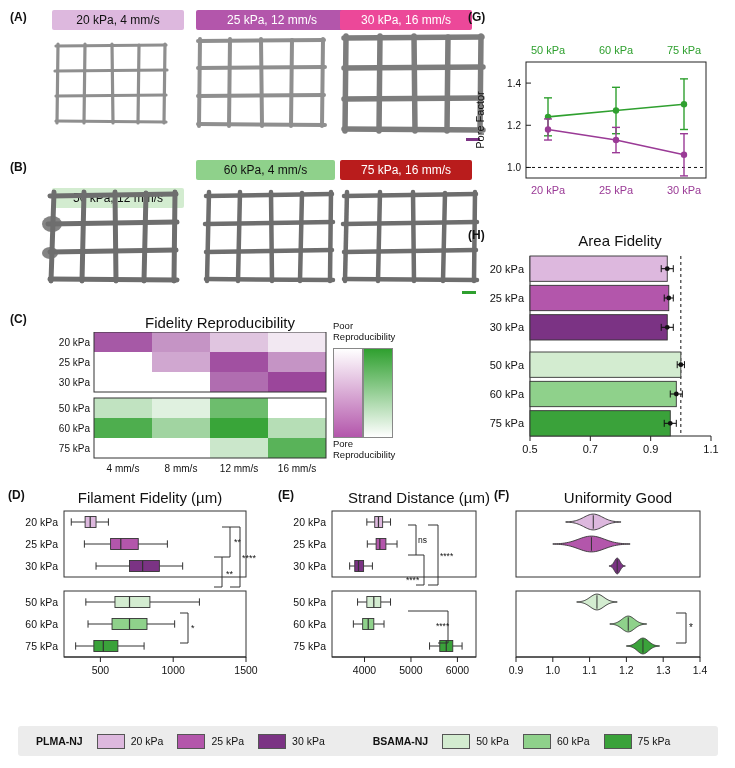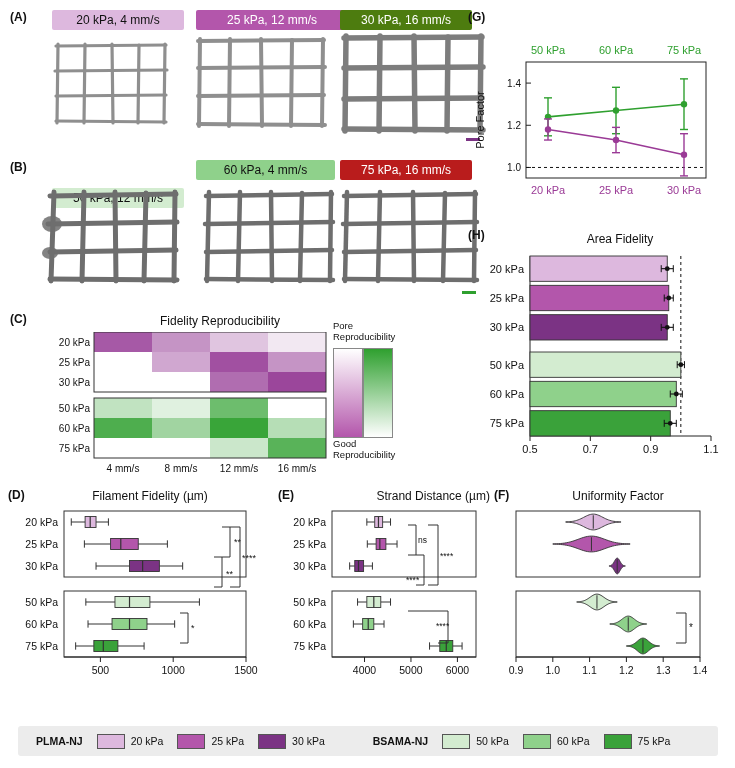--- a/index.html
+++ b/index.html
@@ -1,40 +1,40 @@
 <!DOCTYPE html>
 <html><head>
 <meta charset="utf-8">
 <style>
   html,body{margin:0;padding:0;background:#fff;}
   body{width:735px;height:768px;font-family:"Liberation Sans",sans-serif;color:#111;position:relative;overflow:hidden;}
   .panel-label{font-weight:bold;font-size:12px;}
   .abs{position:absolute;}
-  .ctitle{font-size:12px;text-align:center;}
+  .ctitle{font-size:15px;text-align:center;}
   .tag{font-size:12px;text-align:center;padding:3px 0;border-radius:2px;color:#111;}
   .scalebar{position:absolute;height:3px;}
   svg{display:block;}
   .legendbar{position:absolute;left:18px;top:726px;width:700px;height:30px;background:#ececec;border-radius:3px;display:flex;align-items:center;}
   .legend-group{display:flex;align-items:center;gap:6px;font-size:10.5px;}
   .sw{width:26px;height:13px;display:inline-block;border:1px solid #555;}
   .legend-title{font-size:10.5px;font-weight:bold;}
 </style>
 </head>
 <body>
 
 <div class="abs panel-label" style="left:10px;top:10px;">(A)</div>
 
 <div class="abs" style="left:52px;top:10px;width:132px;">
   <div class="tag" style="background:#ddb8de;">20 kPa, 4 mm/s</div>
 </div>
 <div class="abs" style="left:196px;top:10px;width:152px;border-radius:6px;">
   <div class="tag" style="background:#b356ab;color:#fff;">25 kPa, 12 mm/s</div>
 </div>
 <div class="abs" style="left:340px;top:10px;width:132px;">
-  <div class="tag" style="background:#4d7c0f;color:#fff;">30 kPa, 16 mm/s</div>
+  <div class="tag" style="background:#ec4899;color:#fff;">30 kPa, 16 mm/s</div>
 </div>
 
 <div class="abs" style="left:38px;top:30px;">
 <svg width="150" height="115" viewBox="0 0 150 115">
   <g stroke="#8f8f8f" stroke-width="3.2" fill="none" stroke-linecap="round">
     <path d="M18,16 L128,15"></path>
         <path d="M17,41 L129,40"></path>
         <path d="M18,66 L128,65"></path>
         <path d="M18,91 L128,92"></path>
     <path d="M20,14 L19,93"></path>
@@ -177,25 +177,25 @@
       <rect x="232" y="106" width="58" height="20" fill="rgb(89,179,89)"></rect>
       <rect x="58" y="0" width="232" height="60" fill="none" stroke="#333" stroke-width="1"></rect>
       <rect x="58" y="66" width="232" height="60" fill="none" stroke="#333" stroke-width="1"></rect>
       <text x="87" y="140" font-size="10" font-family="Liberation Sans, sans-serif" fill="#111" text-anchor="middle">4 mm/s</text>
       <text x="145" y="140" font-size="10" font-family="Liberation Sans, sans-serif" fill="#111" text-anchor="middle">8 mm/s</text>
       <text x="203" y="140" font-size="10" font-family="Liberation Sans, sans-serif" fill="#111" text-anchor="middle">12 mm/s</text>
       <text x="261" y="140" font-size="10" font-family="Liberation Sans, sans-serif" fill="#111" text-anchor="middle">16 mm/s</text>
     </svg>
   </div>
 
-<div class="abs" style="left:333px;top:320px;width:60px;font-size:9.5px;line-height:11px;text-align:left;">Pore</div>
+<div class="abs" style="left:333px;top:320px;width:60px;font-size:9.5px;line-height:11px;text-align:left;">Poor</div>
 <div class="abs" style="left:333px;top:331px;width:80px;font-size:9.5px;line-height:11px;text-align:left;">Reproducibility</div>
 <div class="abs" style="left:333px;top:348px;width:28px;height:88px;background:linear-gradient(#ffffff,#b356ab);border:1px solid #888;"></div>
 <div class="abs" style="left:363px;top:348px;width:28px;height:88px;background:linear-gradient(#2fa02f,#ffffff);border:1px solid #888;"></div>
-<div class="abs" style="left:333px;top:438px;width:60px;font-size:9.5px;line-height:11px;">Good</div>
+<div class="abs" style="left:333px;top:438px;width:60px;font-size:9.5px;line-height:11px;">Pore</div>
 <div class="abs" style="left:333px;top:449px;width:80px;font-size:9.5px;line-height:11px;">Reproducibility</div>
 
 <div class="abs panel-label" style="left:468px;top:10px;">(G)</div>
 <div class="abs" id="chart-g" style="left:468px;top:20px;">
     <svg width="250" height="200">
       <rect x="58" y="42" width="180" height="116" fill="none" stroke="#222" stroke-width="1"></rect>
       <line x1="58" y1="147.45454545454544" x2="63" y2="147.45454545454544" stroke="#222"></line>
       <text x="53" y="150.95454545454544" font-size="10" font-family="Liberation Sans, sans-serif" fill="#111" text-anchor="end">1.0</text>
       <line x1="58" y1="105.27272727272728" x2="63" y2="105.27272727272728" stroke="#222"></line>
       <text x="53" y="108.77272727272728" font-size="10" font-family="Liberation Sans, sans-serif" fill="#111" text-anchor="end">1.2</text>
@@ -418,21 +418,21 @@
       <path d="M140,20 L150,20 L150,80 L140,80" stroke="#333" fill="none"></path>
       <text x="152" y="54" font-size="8.5" font-family="Liberation Sans, sans-serif" fill="#111">****</text>
       <path d="M128,50 L136,50 L136,80 L128,80" stroke="#333" fill="none"></path>
       <text x="118" y="78" font-size="8.5" font-family="Liberation Sans, sans-serif" fill="#111">****</text>
       <path d="M120,106 L160,106 L160,138 L150,138" stroke="#333" fill="none"></path>
       <text x="148" y="124" font-size="8.5" font-family="Liberation Sans, sans-serif" fill="#111">****</text>
     </svg>
   </div>
 
 <div class="abs panel-label" style="left:494px;top:488px;">(F)</div>
-<div class="abs ctitle" style="left:528px;top:489px;width:180px;">Uniformity Factor</div>
+<div class="abs ctitle" style="left:528px;top:489px;width:180px;">Uniformity Good</div>
 <div class="abs" id="chart-f" style="left:500px;top:505px;">
     <svg width="220" height="190">
       <rect x="16" y="6" width="184" height="66" fill="none" stroke="#333"></rect>
       <rect x="16" y="86" width="184" height="66" fill="none" stroke="#333"></rect>
       <path d="M65.68000000000006,16.9027634679677 L67.06000000000003,16.85067181244614 L68.44,16.775663650746782 L69.82000000000005,16.670312088317647 L71.20000000000002,16.5260288358071 L72.58000000000007,16.3334291171621 L73.96000000000004,16.082964224791972 L75.34,15.765839223583791 L76.72000000000006,15.37518948012962 L78.10000000000004,14.907433703433957 L79.48,14.36366101711121 L80.86000000000006,13.750857206108371 L82.24000000000002,13.08274479466091 L83.62000000000008,12.3800161665867 L85.00000000000006,11.669786968175899 L86.38000000000004,10.98418878405825 L87.76000000000009,10.358145571970374 L89.14000000000006,9.826517752453494 L90.52000000000002,9.420924656813472 L91.90000000000008,9.16664259209908 L93.28000000000004,9.08 L94.66000000000003,9.16664259209908 L96.04000000000008,9.420924656813472 L97.42000000000004,9.826517752453496 L98.80000000000001,10.358145571970374 L100.18000000000006,10.98418878405825 L101.56000000000003,11.6697869681759 L102.94000000000001,12.3800161665867 L104.32000000000006,13.082744794660911 L105.70000000000003,13.750857206108373 L107.08000000000008,14.363661017111207 L108.46000000000005,14.907433703433956 L109.84000000000002,15.375189480129622 L111.22000000000007,15.765839223583791 L112.60000000000005,16.082964224791976 L113.98000000000002,16.3334291171621 L115.36000000000007,16.5260288358071 L116.74000000000004,16.670312088317647 L118.12000000000009,16.775663650746782 L119.50000000000006,16.85067181244614 L120.88000000000004,16.9027634679677 L120.88000000000004,17.0972365320323 L119.50000000000006,17.14932818755386 L118.12000000000009,17.224336349253218 L116.74000000000004,17.329687911682353 L115.36000000000007,17.4739711641929 L113.98000000000002,17.6665708828379 L112.60000000000005,17.917035775208024 L111.22000000000007,18.234160776416207 L109.84000000000002,18.62481051987038 L108.46000000000005,19.092566296566044 L107.08000000000008,19.63633898288879 L105.70000000000003,20.24914279389163 L104.32000000000006,20.91725520533909 L102.94000000000001,21.6199838334133 L101.56000000000003,22.3302130318241 L100.18000000000006,23.01581121594175 L98.80000000000001,23.641854428029625 L97.42000000000004,24.173482247546502 L96.04000000000008,24.579075343186528 L94.66000000000003,24.83335740790092 L93.28000000000004,24.92 L91.90000000000008,24.83335740790092 L90.52000000000002,24.579075343186528 L89.14000000000006,24.173482247546506 L87.76000000000009,23.641854428029625 L86.38000000000004,23.01581121594175 L85.00000000000006,22.3302130318241 L83.62000000000008,21.6199838334133 L82.24000000000002,20.917255205339092 L80.86000000000006,20.24914279389163 L79.48,19.63633898288879 L78.10000000000004,19.092566296566044 L76.72000000000006,18.62481051987038 L75.34,18.234160776416207 L73.96000000000004,17.917035775208028 L72.58000000000007,17.6665708828379 L71.20000000000002,17.4739711641929 L69.82000000000005,17.329687911682353 L68.44,17.224336349253218 L67.06000000000003,17.14932818755386 L65.68000000000006,17.0972365320323 Z" fill="#ddb8de" stroke="#333" stroke-width="0.9"></path>
       <line x1="93.28000000000004" y1="10.268" x2="93.28000000000004" y2="23.732" stroke="#333" stroke-width="1"></line>
       <path d="M52.800000000000004,38.902763467967695 L54.73199999999999,38.850671812446144 L56.66399999999999,38.77566365074678 L58.595999999999975,38.67031208831765 L60.52799999999997,38.526028835807104 L62.45999999999996,38.333429117162105 L64.39200000000002,38.08296422479197 L66.32400000000003,37.76583922358379 L68.25600000000001,37.37518948012962 L70.18800000000002,36.90743370343396 L72.12,36.36366101711121 L74.05199999999999,35.75085720610837 L75.98399999999998,35.08274479466091 L77.91599999999997,34.3800161665867 L79.84799999999996,33.6697869681759 L81.77999999999996,32.984188784058254 L83.71200000000003,32.358145571970375 L85.64400000000003,31.826517752453494 L87.57600000000002,31.420924656813472 L89.50800000000001,31.16664259209908 L91.44000000000001,31.08 L93.372,31.16664259209908 L95.30399999999999,31.420924656813472 L97.23599999999998,31.826517752453498 L99.16799999999998,32.358145571970375 L101.10000000000005,32.984188784058254 L103.03200000000004,33.6697869681759 L104.96400000000003,34.3800161665867 L106.89600000000002,35.08274479466091 L108.82800000000002,35.75085720610837 L110.76,36.363661017111205 L112.692,36.90743370343396 L114.62399999999998,37.37518948012962 L116.55599999999998,37.76583922358379 L118.48800000000006,38.08296422479197 L120.41999999999996,38.333429117162105 L122.35200000000003,38.526028835807104 L124.28400000000002,38.67031208831765 L126.21600000000002,38.77566365074678 L128.14800000000002,38.850671812446144 L130.07999999999998,38.902763467967695 L130.07999999999998,39.097236532032305 L128.14800000000002,39.149328187553856 L126.21600000000002,39.22433634925322 L124.28400000000002,39.32968791168235 L122.35200000000003,39.473971164192896 L120.41999999999996,39.666570882837895 L118.48800000000006,39.91703577520803 L116.55599999999998,40.23416077641621 L114.62399999999998,40.62481051987038 L112.692,41.09256629656604 L110.76,41.636338982888795 L108.82800000000002,42.24914279389163 L106.89600000000002,42.91725520533909 L104.96400000000003,43.6199838334133 L103.03200000000004,44.3302130318241 L101.10000000000005,45.015811215941746 L99.16799999999998,45.641854428029625 L97.23599999999998,46.1734822475465 L95.30399999999999,46.57907534318653 L93.372,46.83335740790092 L91.44000000000001,46.92 L89.50800000000001,46.83335740790092 L87.57600000000002,46.57907534318653 L85.64400000000003,46.1734822475465 L83.71200000000003,45.641854428029625 L81.77999999999996,45.015811215941746 L79.84799999999996,44.3302130318241 L77.91599999999997,43.6199838334133 L75.98399999999998,42.91725520533909 L74.05199999999999,42.24914279389163 L72.12,41.63633898288879 L70.18800000000002,41.09256629656604 L68.25600000000001,40.62481051987038 L66.32400000000003,40.23416077641621 L64.39200000000002,39.91703577520803 L62.45999999999996,39.666570882837895 L60.52799999999997,39.473971164192896 L58.595999999999975,39.32968791168235 L56.66399999999999,39.22433634925322 L54.73199999999999,39.149328187553856 L52.800000000000004,39.097236532032305 Z" fill="#b356ab" stroke="#333" stroke-width="0.9"></path>
       <line x1="91.44000000000001" y1="32.268" x2="91.44000000000001" y2="45.732" stroke="#333" stroke-width="1"></line>
       <path d="M109.10400000000003,60.902763467967695 L109.50880000000006,60.850671812446144 L109.91360000000002,60.77566365074678 L110.31840000000005,60.67031208831765 L110.7232,60.526028835807104 L111.12800000000004,60.333429117162105 L111.5328,60.08296422479197 L111.93760000000003,59.76583922358379 L112.3424,59.37518948012962 L112.74720000000003,58.90743370343396 L113.15200000000007,58.36366101711121 L113.55680000000002,57.75085720610837 L113.96160000000006,57.08274479466091 L114.36640000000001,56.3800161665867 L114.77120000000005,55.6697869681759 L115.176,54.984188784058254 L115.58080000000004,54.358145571970375 L115.9856,53.8265177524535 L116.39040000000004,53.42092465681347 L116.7952,53.16664259209908 L117.20000000000003,53.08 L117.60480000000007,53.16664259209908 L118.00960000000002,53.42092465681347 L118.41440000000006,53.8265177524535 L118.81920000000001,54.358145571970375 L119.22400000000005,54.984188784058254 L119.62880000000001,55.6697869681759 L120.03360000000005,56.3800161665867 L120.4384,57.08274479466091 L120.84320000000004,57.75085720610837 L121.24799999999999,58.363661017111205 L121.65280000000003,58.90743370343396 L122.05760000000006,59.37518948012962 L122.46240000000002,59.76583922358379 L122.86720000000005,60.08296422479197 L123.27200000000002,60.333429117162105 L123.67680000000006,60.526028835807104 L124.08160000000001,60.67031208831765 L124.48640000000005,60.77566365074678 L124.8912,60.850671812446144 L125.29600000000003,60.902763467967695 L125.29600000000003,61.097236532032305 L124.8912,61.149328187553856 L124.48640000000005,61.22433634925322 L124.08160000000001,61.32968791168235 L123.67680000000006,61.473971164192896 L123.27200000000002,61.666570882837895 L122.86720000000005,61.91703577520803 L122.46240000000002,62.23416077641621 L122.05760000000006,62.62481051987038 L121.65280000000003,63.09256629656604 L121.24799999999999,63.636338982888795 L120.84320000000004,64.24914279389162 L120.4384,64.91725520533909 L120.03360000000005,65.6199838334133 L119.62880000000001,66.3302130318241 L119.22400000000005,67.01581121594175 L118.81920000000001,67.64185442802963 L118.41440000000006,68.1734822475465 L118.00960000000002,68.57907534318653 L117.60480000000007,68.83335740790092 L117.20000000000003,68.92 L116.7952,68.83335740790092 L116.39040000000004,68.57907534318653 L115.9856,68.1734822475465 L115.58080000000004,67.64185442802963 L115.176,67.01581121594175 L114.77120000000005,66.3302130318241 L114.36640000000001,65.6199838334133 L113.96160000000006,64.91725520533909 L113.55680000000002,64.24914279389162 L113.15200000000007,63.63633898288879 L112.74720000000003,63.09256629656604 L112.3424,62.62481051987038 L111.93760000000003,62.23416077641621 L111.5328,61.91703577520803 L111.12800000000004,61.666570882837895 L110.7232,61.473971164192896 L110.31840000000005,61.32968791168235 L109.91360000000002,61.22433634925322 L109.50880000000006,61.149328187553856 L109.10400000000003,61.097236532032305 Z" fill="#7b3384" stroke="#333" stroke-width="0.9"></path>
       <line x1="117.20000000000003" y1="54.268" x2="117.20000000000003" y2="67.732" stroke="#333" stroke-width="1"></line>

